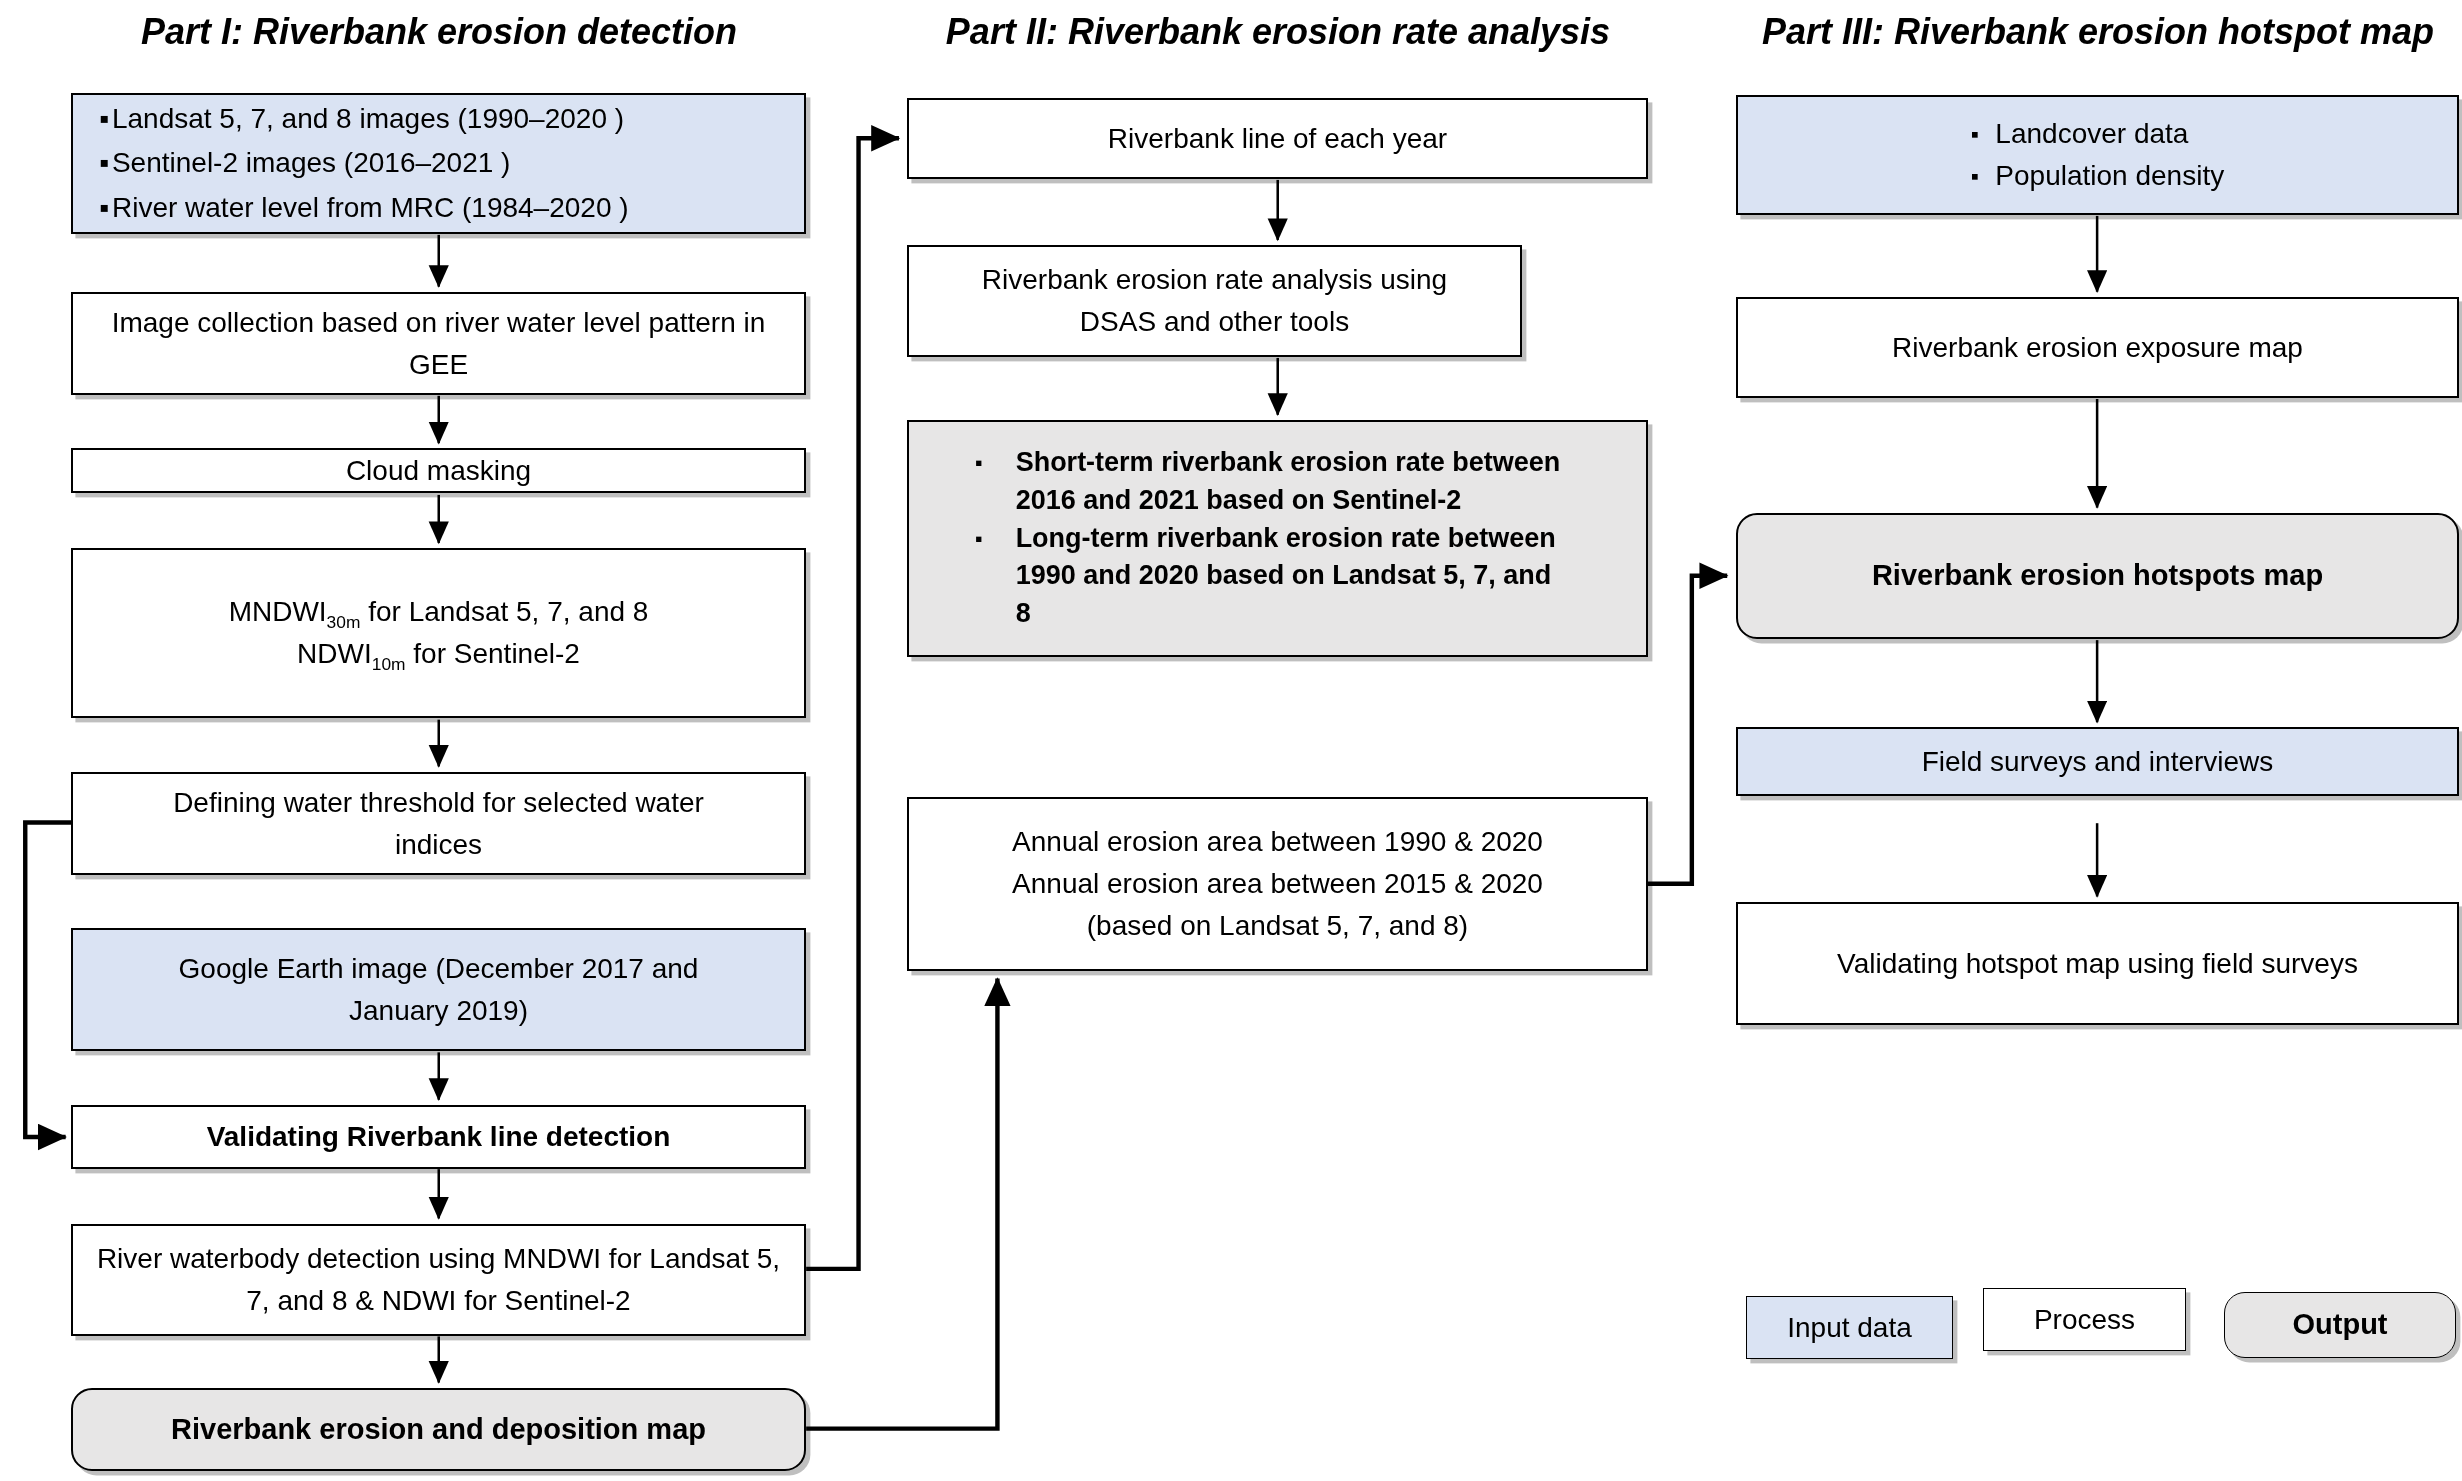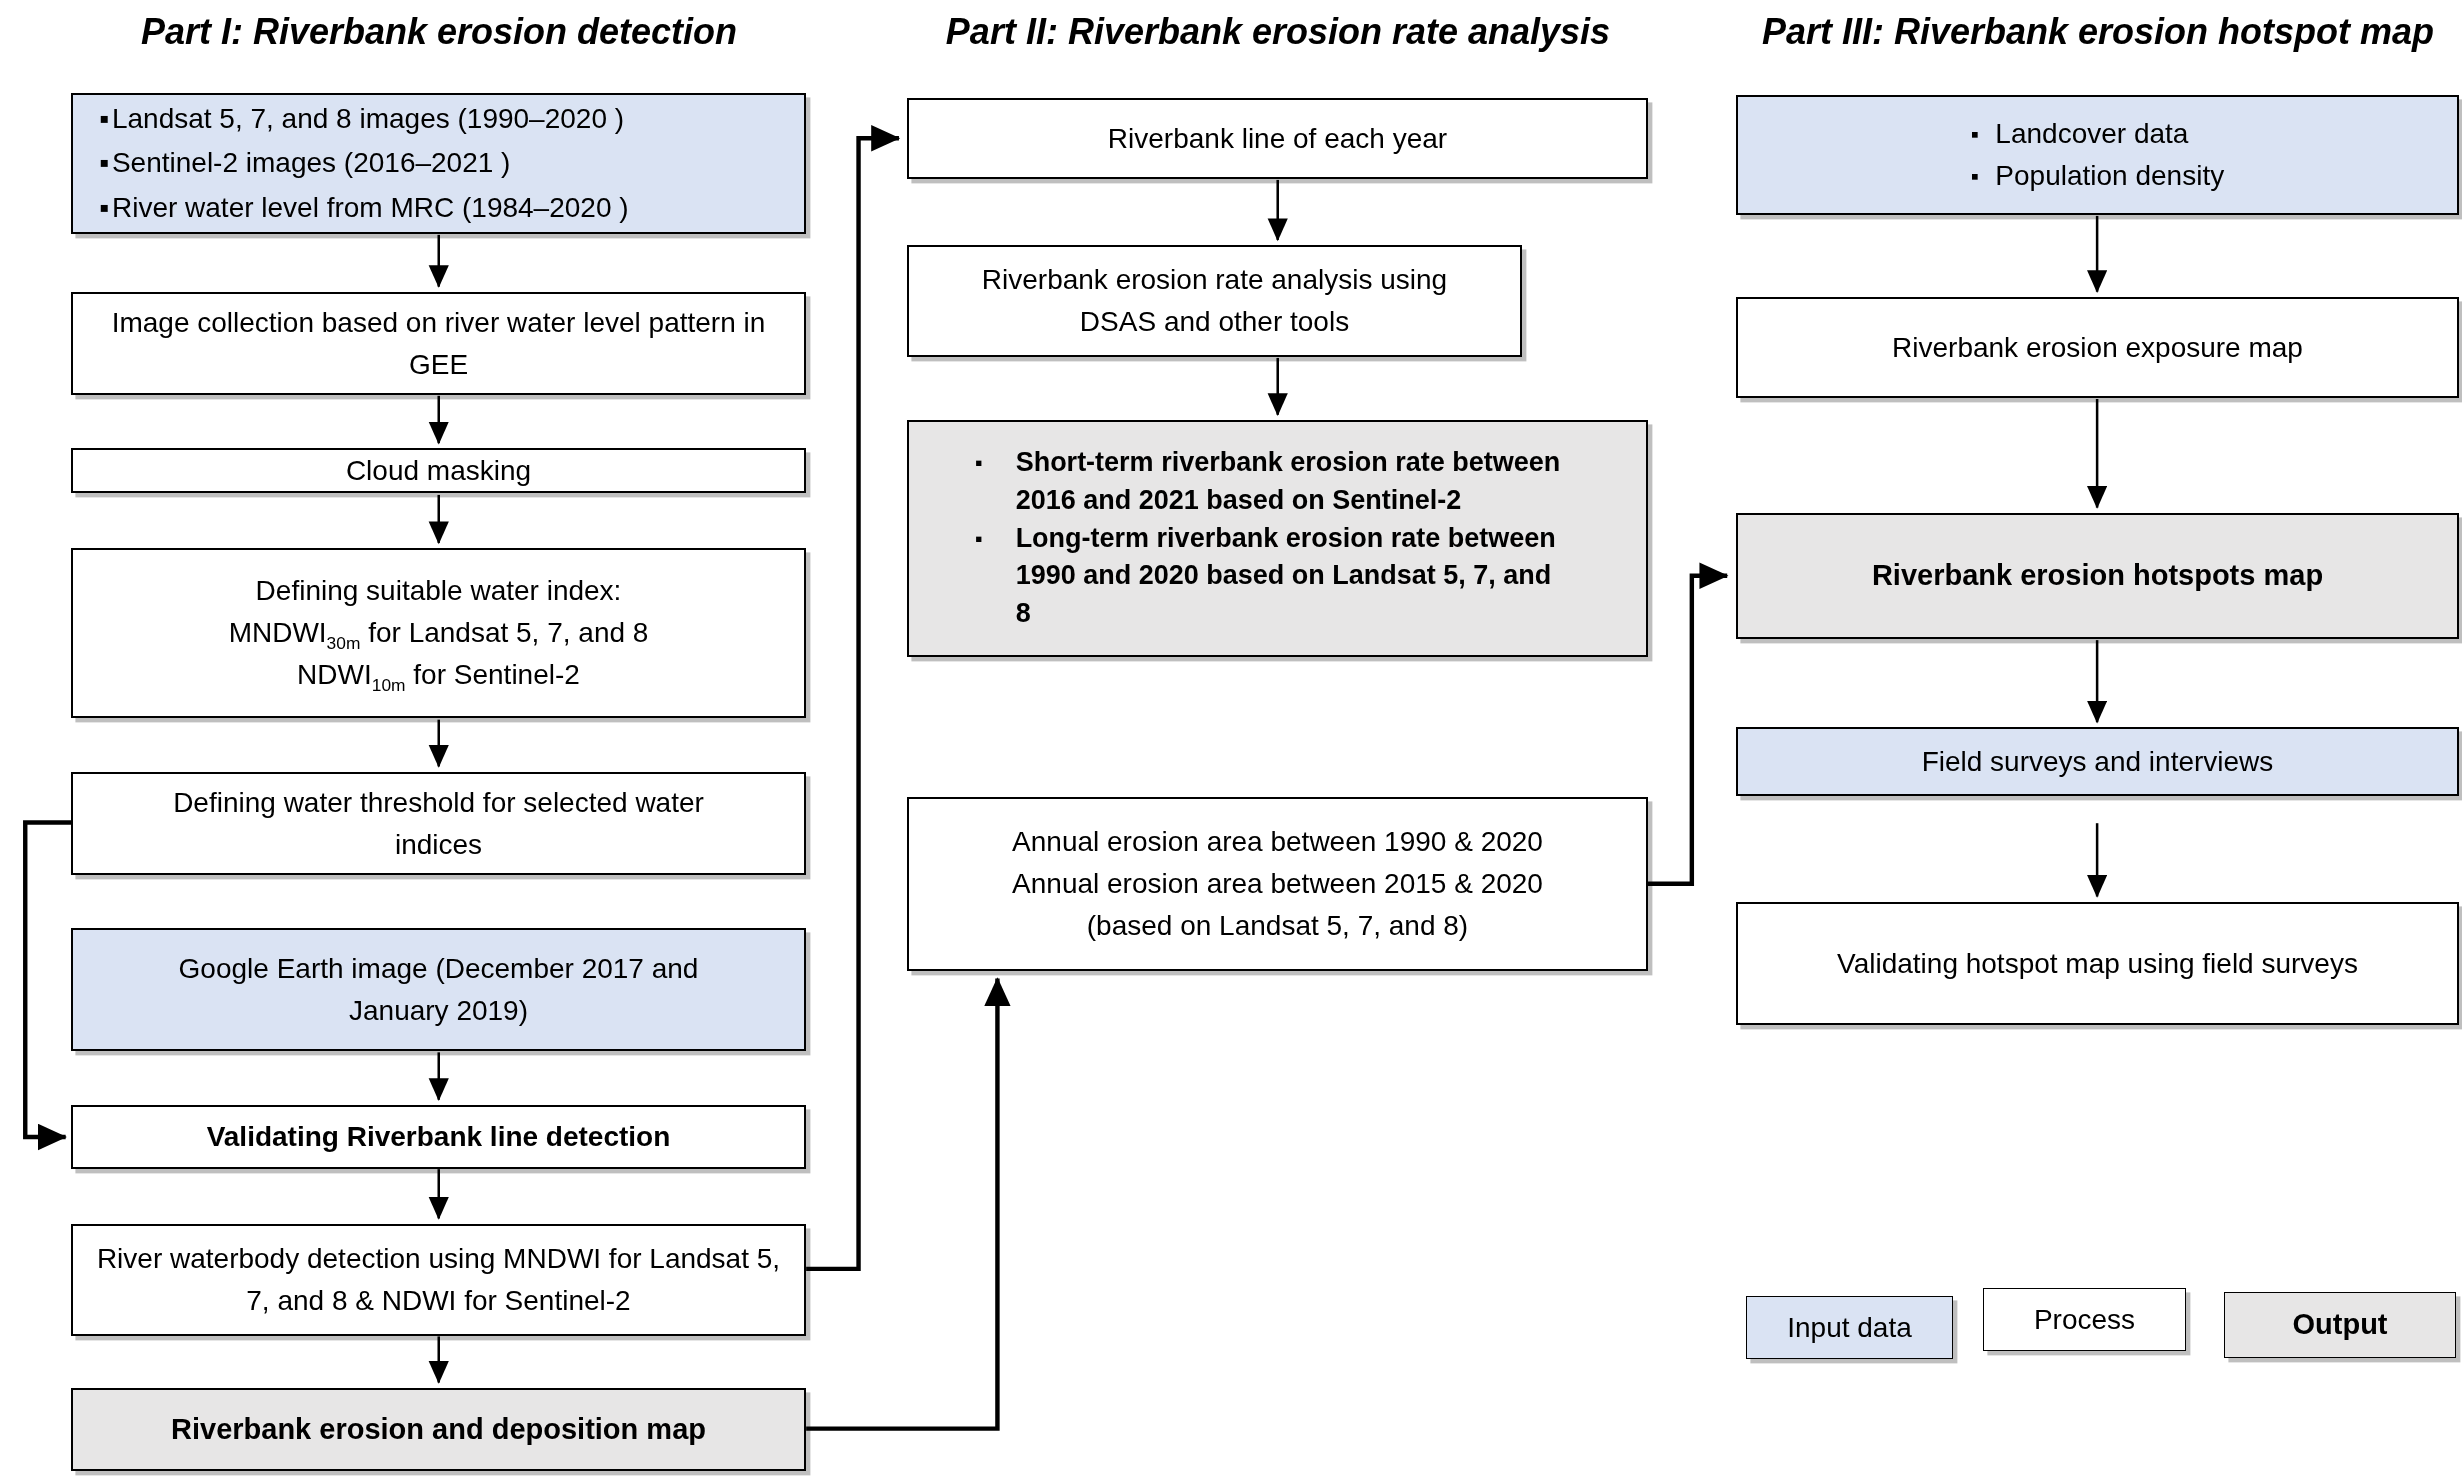--- a/index.html
+++ b/index.html
@@ -12,21 +12,21 @@
     text-align:center;white-space:nowrap;
   }
   .box{
     position:absolute;box-sizing:border-box;border:2.5px solid #000;background:#fff;
     display:flex;flex-direction:column;align-items:center;justify-content:center;
     text-align:center;font-size:28px;line-height:1.5;
     box-shadow:4.4px 4.4px 0 rgba(0,0,0,0.25);
   }
   .fill-input{background:#dae3f3;}
   .fill-output{background:#e7e6e6;}
-  .bold{font-weight:bold;}
+  .bold{font-weight:bold;border-radius:21px;}
   .left-align{align-items:flex-start;text-align:left;}
   .bullet-line{display:flex;align-items:flex-start;text-align:left;}
   .bullet{flex:0 0 auto;}
   sub{font-size:0.62em;line-height:0;}
   svg{position:absolute;left:0;top:0;}
   .thin{stroke:#000;stroke-width:4;fill:none;}
   .thick{stroke:#000;stroke-width:7;fill:none;stroke-linejoin:miter;}
   .legend-box{font-size:28px;}
   #rates-box .bullet-text{width:556px;}
 </style>
@@ -84,21 +84,20 @@
       <span class="bullet" style="margin-right:2.5px;">▪</span>
       <span>River water level from MRC (1984–2020 )</span>
     </div>
   </div>
 
   <div class="box" style="left:71px;top:292px;width:735px;height:103px;padding:0 25px;">Image collection based on river water level pattern in GEE</div>
 
   <div class="box" style="left:71px;top:448px;width:735px;height:45px;">Cloud masking</div>
 
   <div class="box" style="left:71px;top:548px;width:735px;height:170px;">
-    <div>Defining suitable water index:</div>
     <div><span>MNDWI</span><sub>30m</sub><span> for Landsat 5, 7, and 8</span></div>
     <div><span>NDWI</span><sub>10m</sub><span> for Sentinel-2</span></div>
   </div>
 
   <div class="box" style="left:71px;top:772px;width:735px;height:103px;padding:0 57px;">Defining water threshold for selected water indices</div>
 
   <div class="box fill-input" style="left:71px;top:928px;width:735px;height:123px;padding:8px 69px;">Google Earth image (December 2017 and January 2019)</div>
 
   <div class="box" style="left:71px;top:1105px;width:735px;height:64px;font-weight:bold;">Validating Riverbank line detection</div>
 

